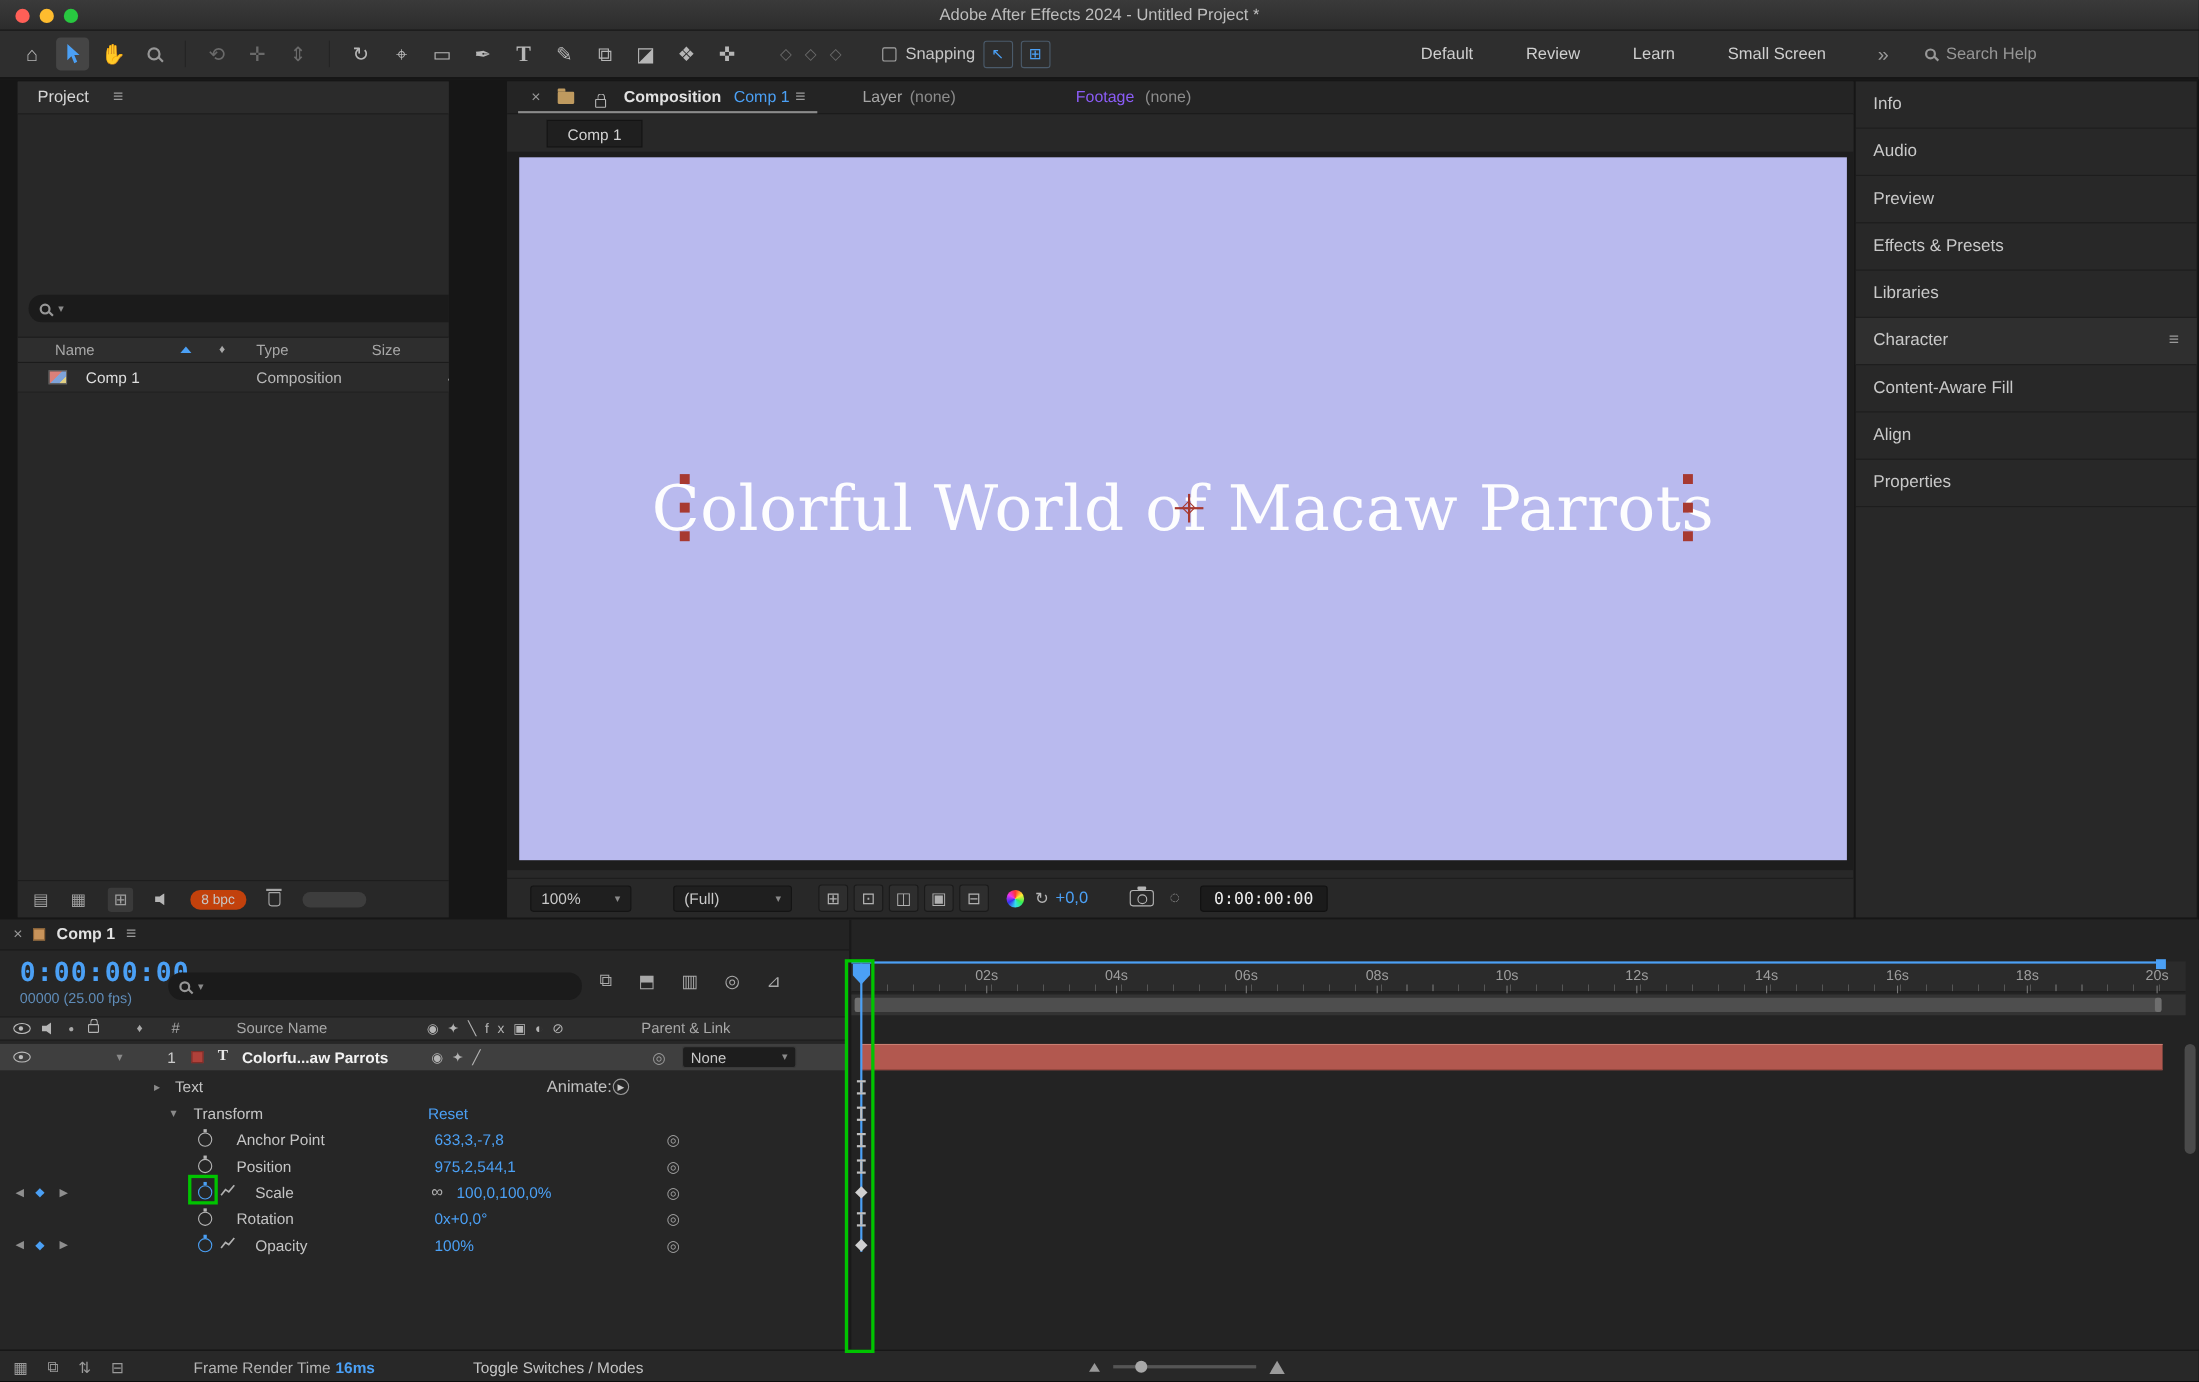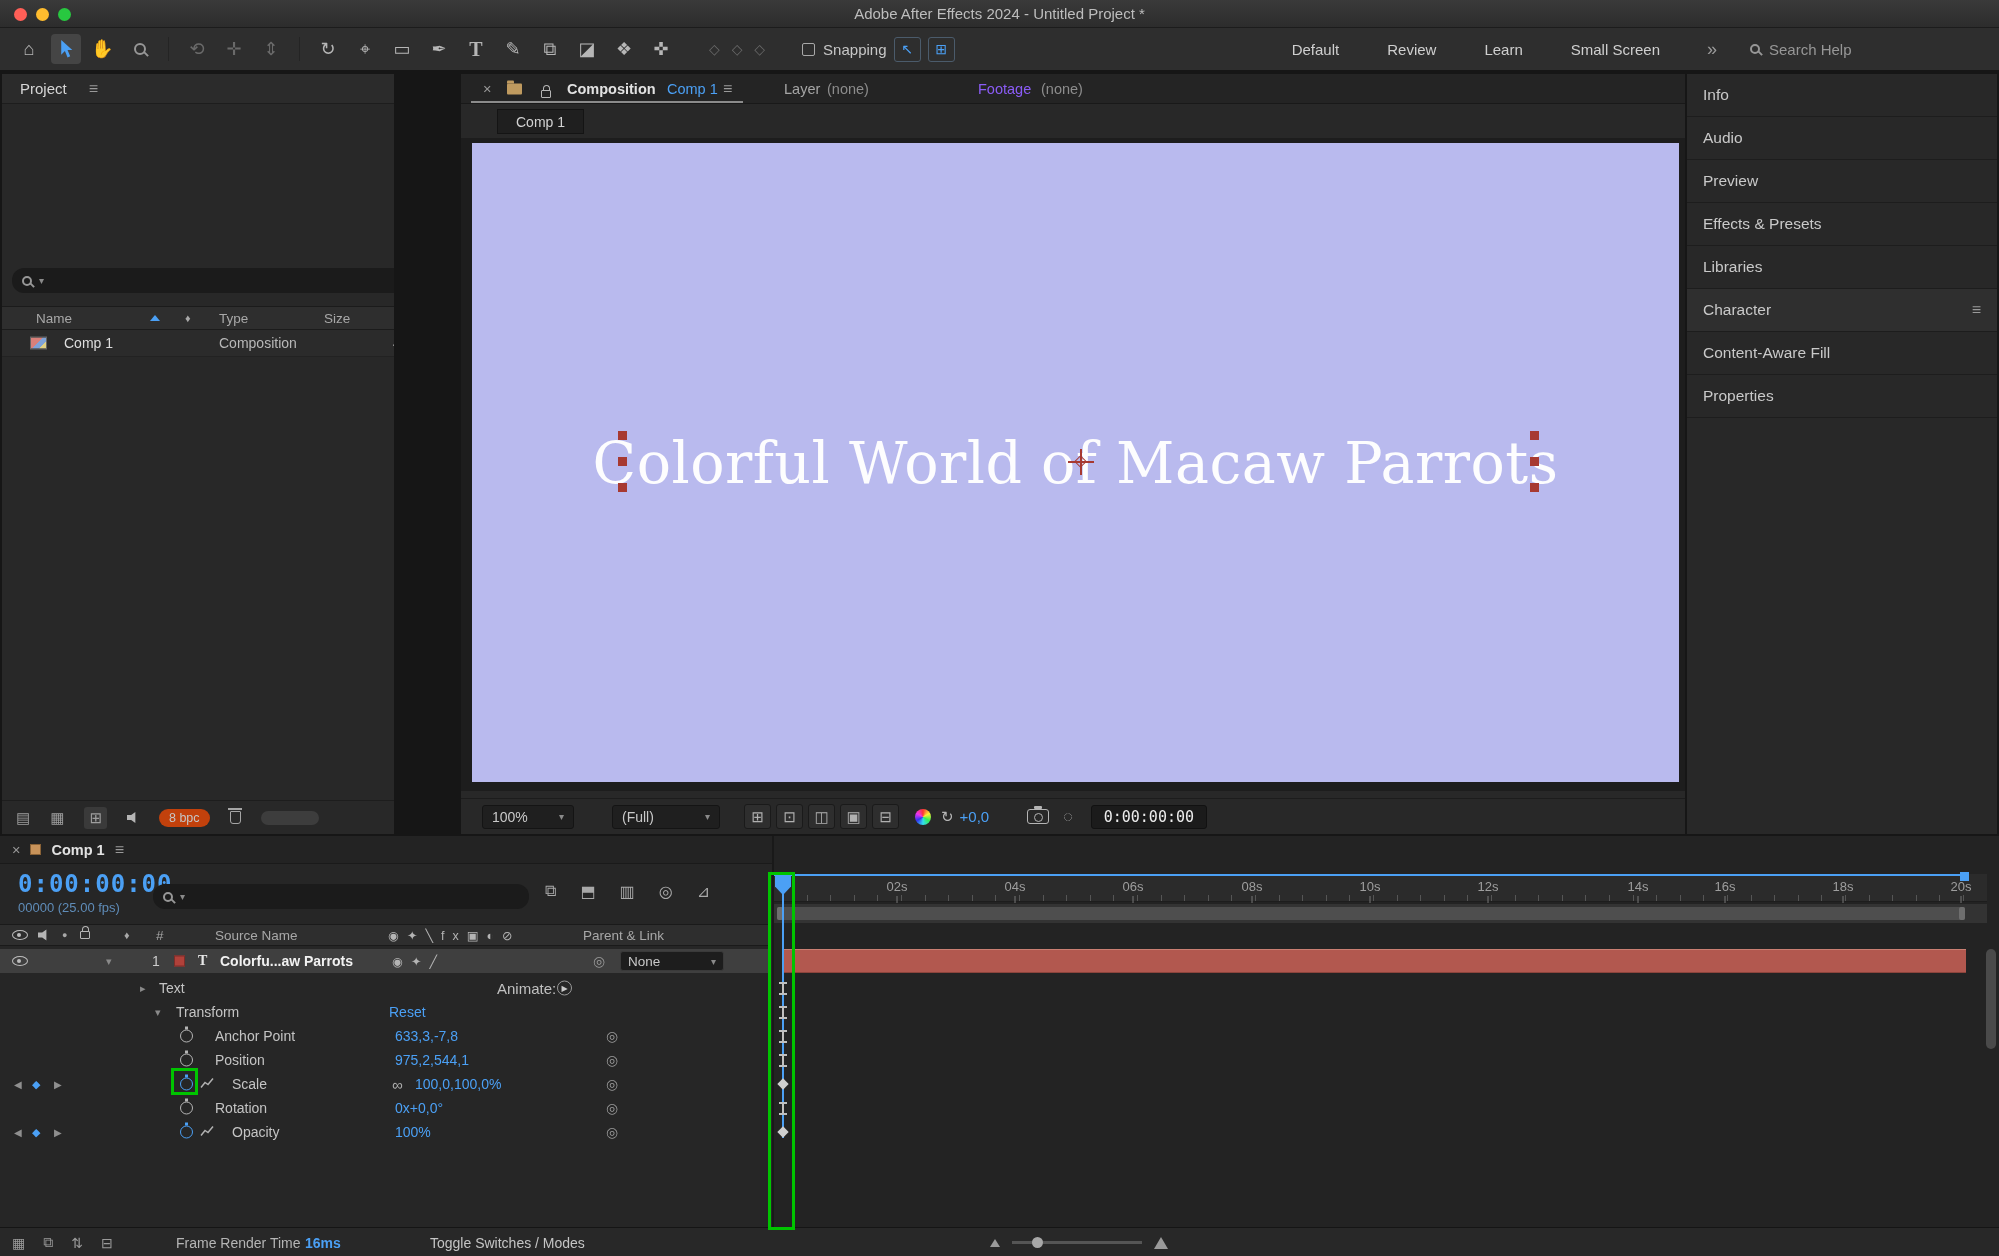--- a/index.html
+++ b/index.html
@@ -36,21 +36,21 @@
                      font-family:"Liberation Sans",sans-serif}
   input::placeholder{color:#979797}
 
   
   .mag{width:12px;height:12px;border:2px solid #979797;border-radius:50%;position:relative;flex:0 0 auto}
   .mag::after{content:"";position:absolute;width:2px;height:6px;background:#979797;right:-3px;bottom:-4px;transform:rotate(-45deg)}
   .mag.sm{width:10px;height:10px}
 
   
   .panel{position:absolute;background:#282828}
-  #project{left:2px;top:74px;width:392px;height:760px;overflow:hidden}
+  #project{left:16px;top:74px;width:392px;height:760px;overflow:hidden}
   #viewer{left:461px;top:74px;width:1224px;height:760px;overflow:hidden}
   #rightpanel{left:1687px;top:74px;width:310px;height:760px}
   #timeline{left:0;top:836px;width:1999px;height:391px;background:#262626;overflow:hidden}
   #statusbar{left:0;top:1227px;width:1999px;height:29px;background:#282828;border-top:1px solid #151515}
 
   
   .p-header{height:30px;display:flex;align-items:center;gap:22px;padding:0 18px;background:#2b2b2b;border-bottom:1px solid #1d1d1d}
   .p-title{color:#d6d6d6}
   .menu-icon{color:#9a9a9a;font-size:16px}
   .searchbox{position:absolute;background:#1b1b1b;border-radius:12px;display:flex;align-items:center;padding:0 10px;gap:7px}
@@ -345,20 +345,23 @@
         <span>Libraries</span>
       </div>
     <div class="rp-item active">
       <span>Character</span>
       <span class="menu-icon">≡</span>
     </div>
     <div class="rp-item">
         <span>Content-Aware Fill</span>
       </div>
     <div class="rp-item">
+        <span>Align</span>
+      </div>
+    <div class="rp-item">
         <span>Properties</span>
       </div>
   </div>
 
   <div class="panel" id="timeline">
     <div class="tl-tabs">
       <span style="color:#9a9a9a">×</span>
       <span class="tl-compchip"></span>
       <span style="color:#e2e2e2;font-weight:bold">Comp 1</span>
       <span class="menu-icon">≡</span>
@@ -472,21 +475,21 @@
     </div>
 
     <div class="tl-right">
       <div class="ruler">
         <span class="tick" style="left:123px">02s</span>
         <span class="tick" style="left:241px">04s</span>
         <span class="tick" style="left:359px">06s</span>
         <span class="tick" style="left:478px">08s</span>
         <span class="tick" style="left:596px">10s</span>
         <span class="tick" style="left:714px">12s</span>
-        <span class="tick" style="left:864px">14s</span>
+        <span class="tick" style="left:832px">14s</span>
         <span class="tick" style="left:951px">16s</span>
         <span class="tick" style="left:1069px">18s</span>
         <span class="tick" style="left:1187px">20s</span>
       </div>
       <div class="tg-topline"></div>
       <div class="tg-endcap"></div>
       <div class="workarea">
           <div class="bar"></div>
         </div>
       <div class="layerbar"></div>

